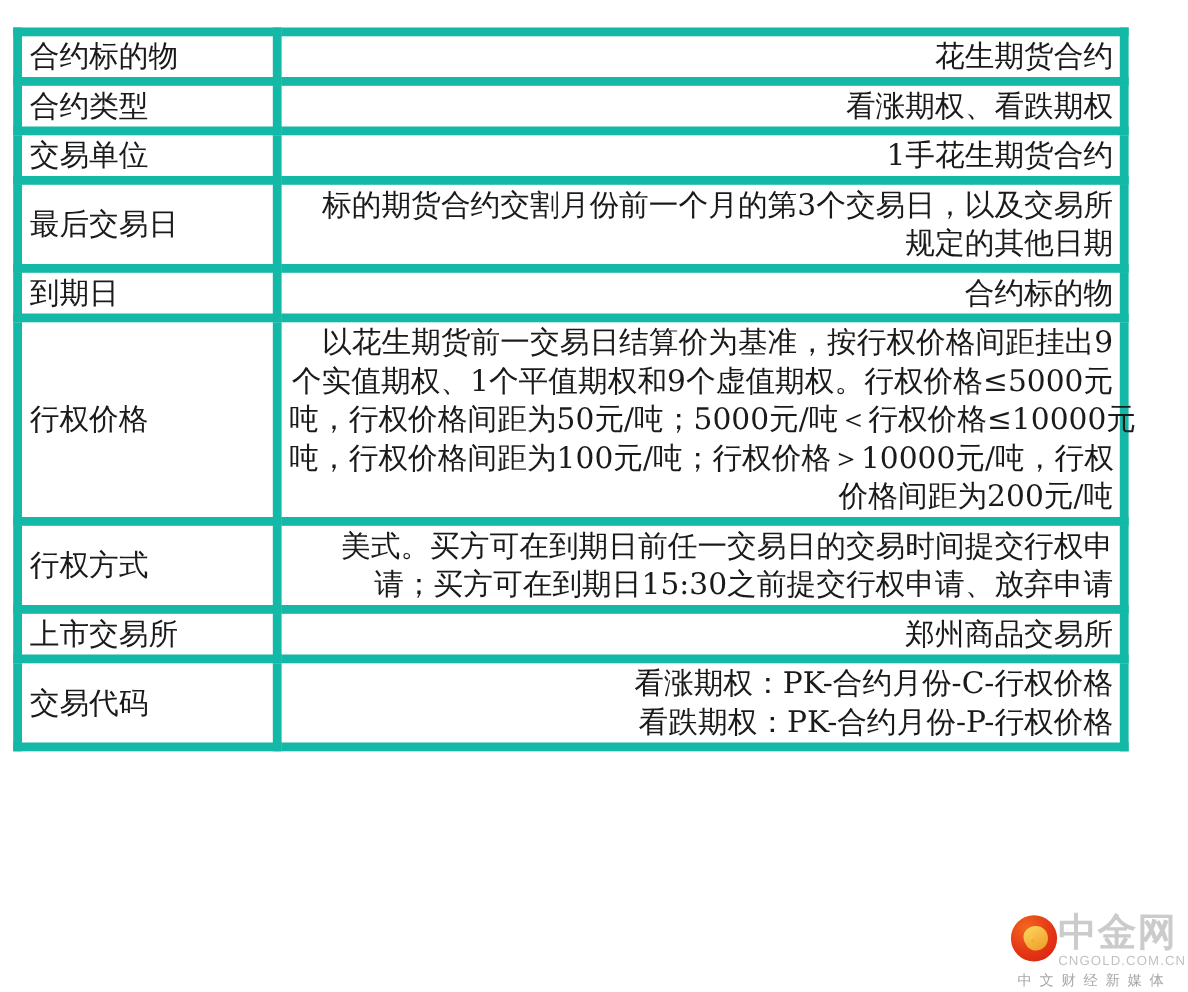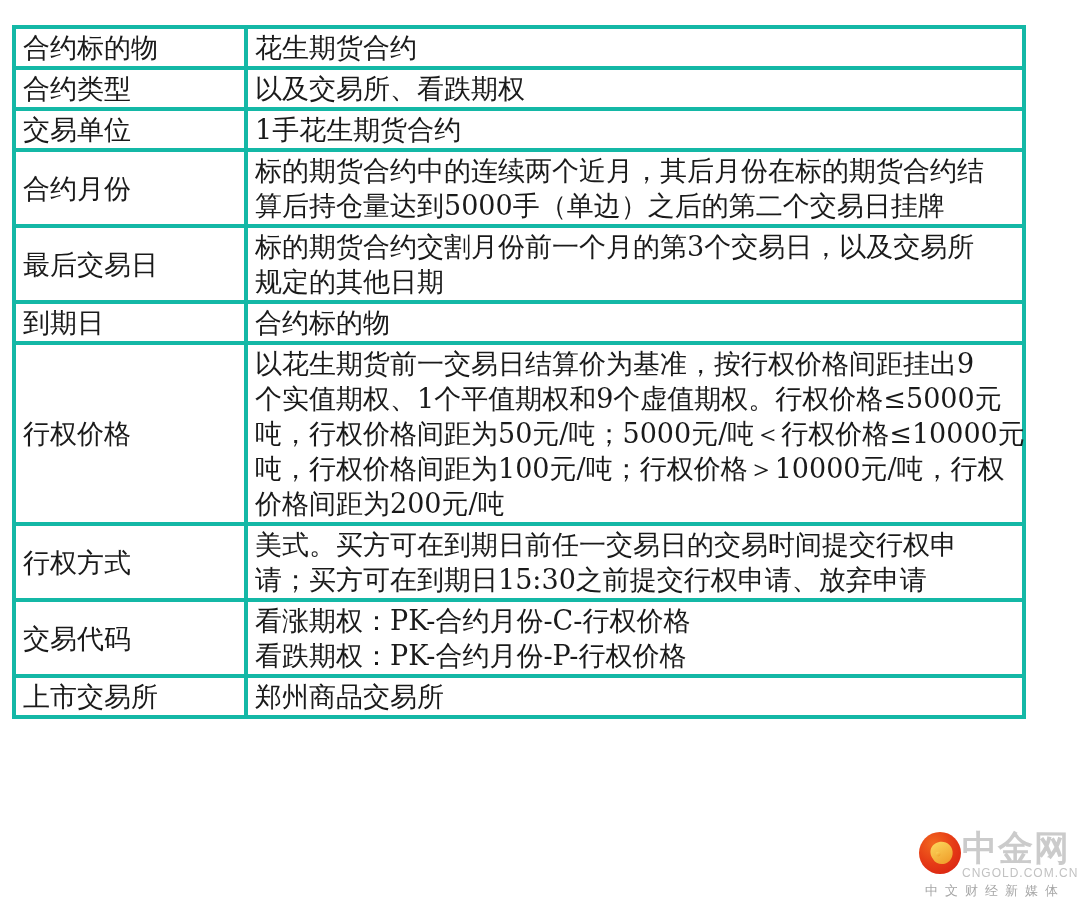--- a/index.html
+++ b/index.html
@@ -22,35 +22,36 @@
   table.spec-table {
     position: absolute;
     left: 12px;
     top: 25px;
     width: 1014px;
     border-collapse: collapse;
     table-layout: fixed;
     border: 2px solid #000000;
   }
   table.spec-table td {
-    border: 4px solid #14b8a6;
+    border: 8px solid #14b8a6;
     vertical-align: middle;
     padding: 1px 6px 1px 7px;
     font-size: 27px;
     line-height: 35px;
   }
   td.label-cell {
     width: 215px;
   }
   td.value-cell {
     width: auto;
   }
   .value-line {
     white-space: nowrap;
     overflow: visible;
+    text-align: right;
   }
   
   .watermark {
     position: absolute;
     left: 916px;
     top: 828px;
     width: 164px;
     height: 74px;
     pointer-events: none;
   }
@@ -102,34 +103,27 @@
     <tbody>
         <tr>
           <td class="label-cell">合约标的物</td>
           <td class="value-cell">
             <div class="value-line">花生期货合约</div>
           </td>
         </tr>
         <tr>
           <td class="label-cell">合约类型</td>
           <td class="value-cell">
-            <div class="value-line">以及交易所、看跌期权</div>
+            <div class="value-line">看涨期权、看跌期权</div>
           </td>
         </tr>
         <tr>
           <td class="label-cell">交易单位</td>
           <td class="value-cell">
             <div class="value-line">1手花生期货合约</div>
-          </td>
-        </tr>
-        <tr>
-          <td class="label-cell">合约月份</td>
-          <td class="value-cell">
-            <div class="value-line">标的期货合约中的连续两个近月，其后月份在标的期货合约结</div>
-            <div class="value-line">算后持仓量达到5000手（单边）之后的第二个交易日挂牌</div>
           </td>
         </tr>
         <tr>
           <td class="label-cell">最后交易日</td>
           <td class="value-cell">
             <div class="value-line">标的期货合约交割月份前一个月的第3个交易日，以及交易所</div>
             <div class="value-line">规定的其他日期</div>
           </td>
         </tr>
         <tr>
@@ -149,30 +143,30 @@
           </td>
         </tr>
         <tr>
           <td class="label-cell">行权方式</td>
           <td class="value-cell">
             <div class="value-line">美式。买方可在到期日前任一交易日的交易时间提交行权申</div>
             <div class="value-line">请；买方可在到期日15:30之前提交行权申请、放弃申请</div>
           </td>
         </tr>
         <tr>
+          <td class="label-cell">上市交易所</td>
+          <td class="value-cell">
+            <div class="value-line">郑州商品交易所</div>
+          </td>
+        </tr>
+        <tr>
           <td class="label-cell">交易代码</td>
           <td class="value-cell">
             <div class="value-line">看涨期权：PK-合约月份-C-行权价格</div>
             <div class="value-line">看跌期权：PK-合约月份-P-行权价格</div>
-          </td>
-        </tr>
-        <tr>
-          <td class="label-cell">上市交易所</td>
-          <td class="value-cell">
-            <div class="value-line">郑州商品交易所</div>
           </td>
         </tr>
       </tbody>
   </table>
 
   <div class="watermark">
     <svg class="wm-circle" viewBox="0 0 44 44" xmlns="http://www.w3.org/2000/svg">
       <defs>
         <radialGradient id="redGrad" cx="35%" cy="28%" r="85%">
           <stop offset="0%" stop-color="#f2691f"></stop>

